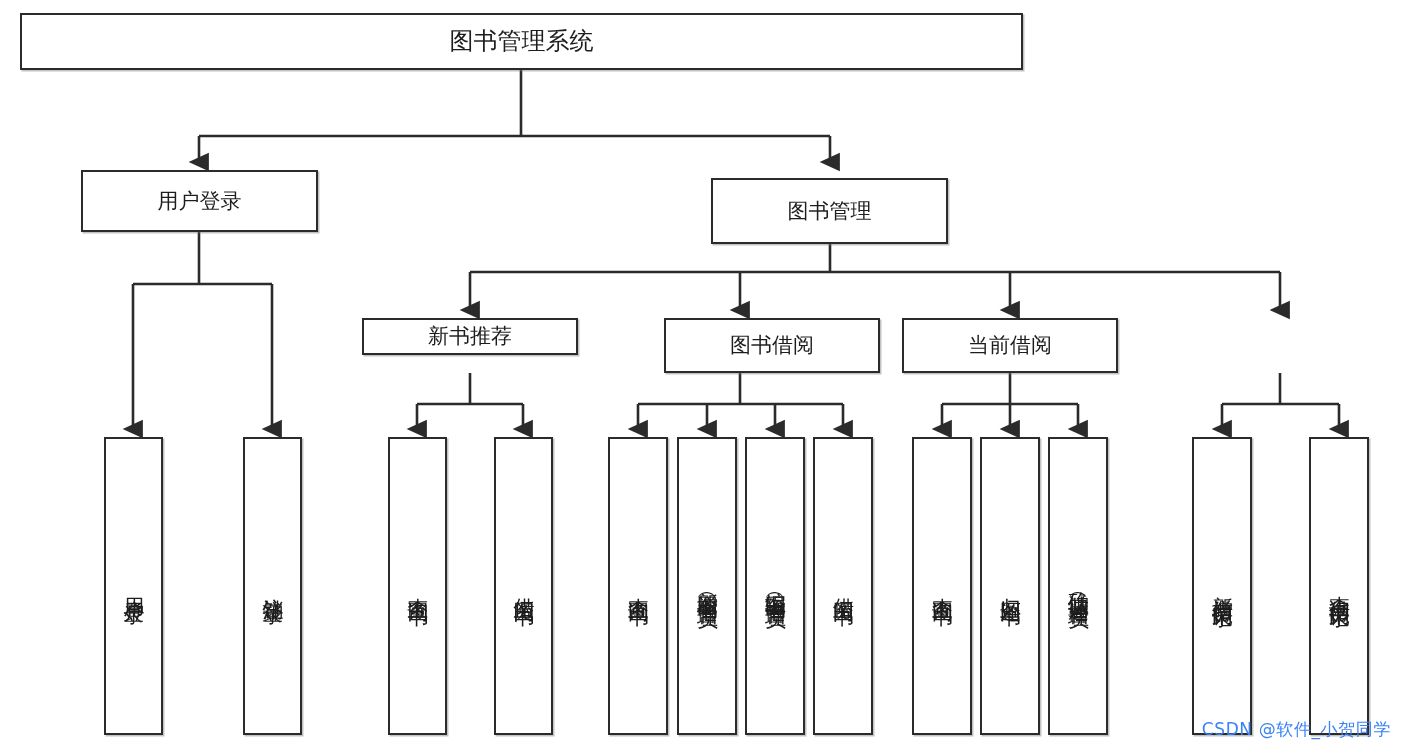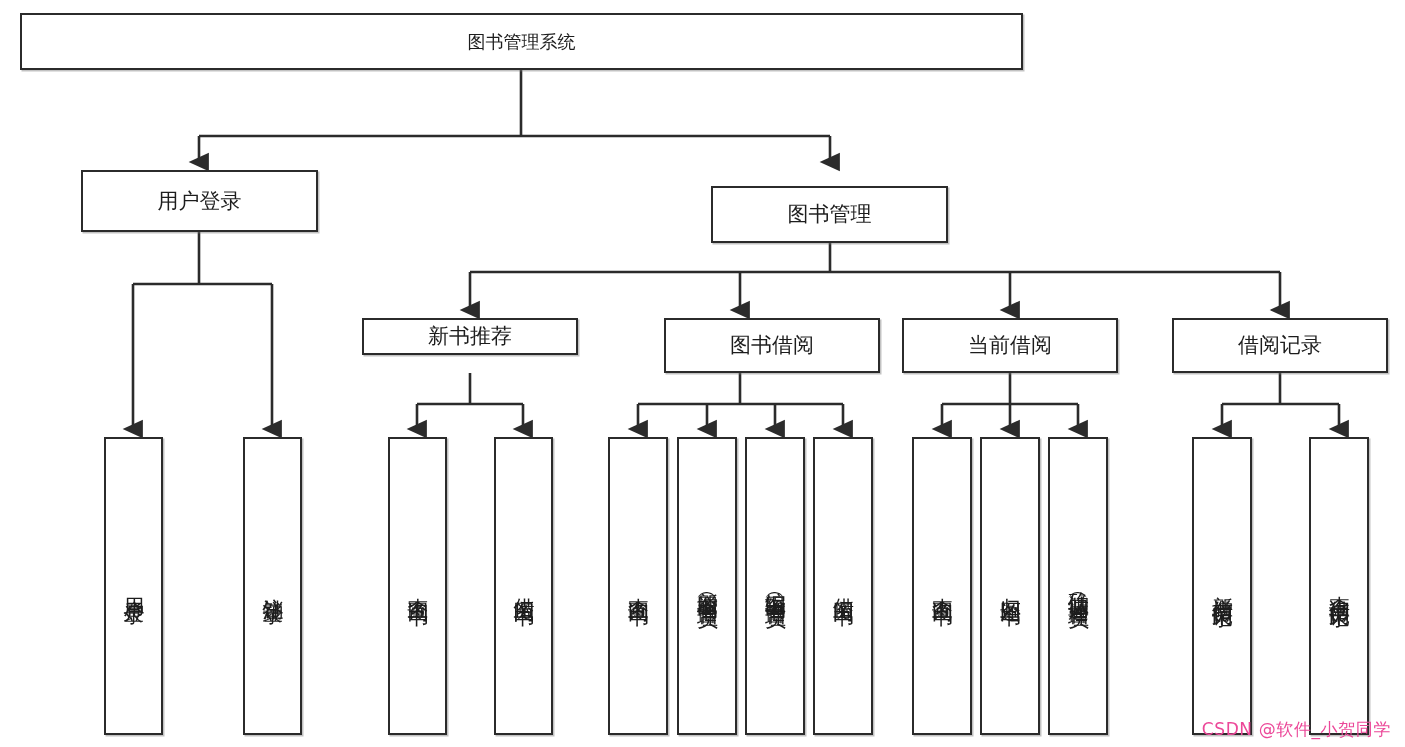--- a/index.html
+++ b/index.html
@@ -40,39 +40,39 @@
     color: #1d1d1d;
     text-align: center;
     line-height: 1.18;
     white-space: nowrap;
     user-select: none;
   }
   .horiz .node-label {
     font-size: 21px;
   }
   .root-box .node-label {
-    font-size: 18px;
+    font-size: 24px;
   }
   .vert {
     align-items: center;
     justify-content: center;
   }
   .vert .node-label {
     writing-mode: vertical-rl;
     text-orientation: upright;
     font-size: 21px;
     letter-spacing: 2.5px;
     line-height: 1;
   }
   .watermark {
     position: absolute;
     right: 14px;
     bottom: 6px;
     font-size: 17px;
-    color: #ec4899;
+    color: #3b82f6;
     letter-spacing: 0.6px;
     white-space: nowrap;
     user-select: none;
     pointer-events: none;
   }
 </style>
 </head>
 <body>
 
 <div id="diagram-root">
@@ -127,35 +127,32 @@
     </g>
   </svg>
 
   <div class="node-box horiz root-box" style="left:20px; top:13px; width:1003px; height:57px;">
     <span class="node-label">图书管理系统</span>
   </div>
 
   <div class="node-box horiz" style="left:81px; top:170px; width:237px; height:62px;">
     <span class="node-label">用户登录</span>
   </div>
-  <div class="node-box horiz" style="left:711px; top:186px; width:237px; height:57px;">
+  <div class="node-box horiz" style="left:711px; top:178px; width:237px; height:66px;">
     <span class="node-label">图书管理</span>
   </div>
 
   <div class="node-box horiz" style="left:362px; top:318px; width:216px; height:37px;">
     <span class="node-label">新书推荐</span>
   </div>
   <div class="node-box horiz" style="left:664px; top:318px; width:216px; height:55px;">
     <span class="node-label">图书借阅</span>
   </div>
   <div class="node-box horiz" style="left:902px; top:318px; width:216px; height:55px;align-items:center;">
     <span class="node-label">当前借阅</span>
-  </div>
-  <div class="node-box horiz" style="left:1172px; top:318px; width:216px; height:55px;">
-    <span class="node-label">借阅记录</span>
   </div>
 
   <div class="node-box vert" style="left:104px; top:437px; width:59px; height:298px;">
     <span class="node-label">用户登录</span>
   </div>
   <div class="node-box vert" style="left:243px; top:437px; width:59px; height:298px;">
     <span class="node-label">注销登录</span>
   </div>
 
   <div class="node-box vert" style="left:388px; top:437px; width:59px; height:298px;">

